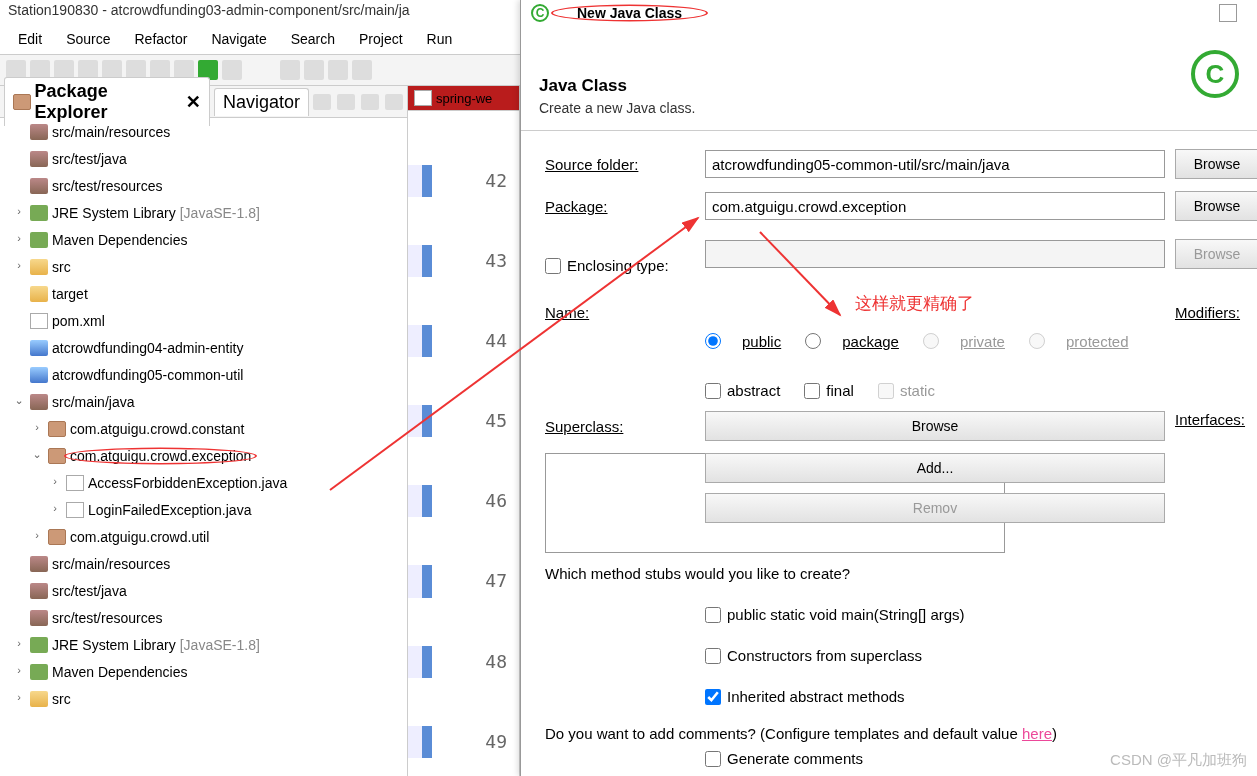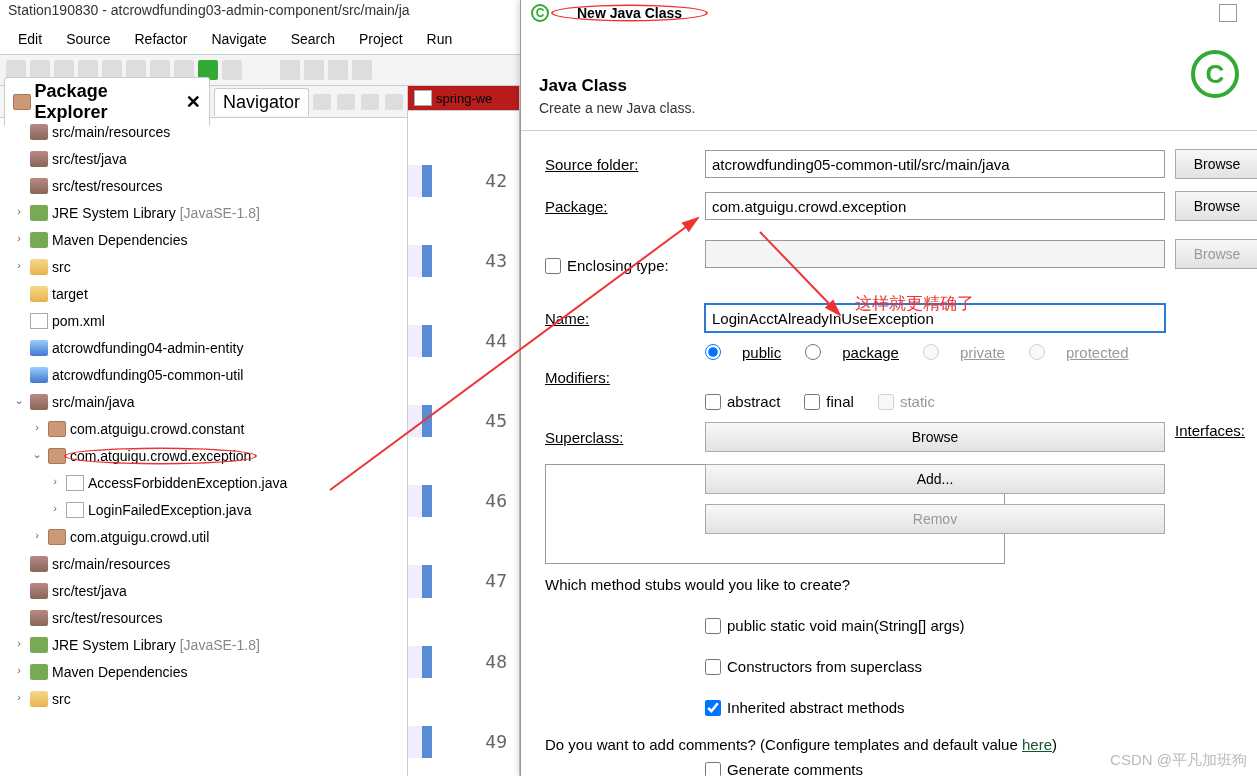--- a/index.html
+++ b/index.html
@@ -289,21 +289,20 @@
     <div class="chk">
         <input type="checkbox" style="">
         <span>Enclosing type:</span>
       </div>
     <input type="text" disabled="" style="background: rgb(244, 244, 244);">
     <button disabled="">Browse</button>
 
     <div class="full" style="height:6px"></div>
 
     <label>Name:</label>
-    <input type="text" class="focus" value="LoginAcctAlreadyInUseException" style="">
     <span></span>
 
     <label>Modifiers:</label>
     <div class="two">
       <div class="radio-row">
         <label>
             <input type="radio" checked="" style="">
             <span>public</span>
           </label>
         <label>
@@ -355,21 +354,21 @@
           <input type="checkbox" style="">
           <span>Constructors from superclass</span>
         </div>
       <div class="chk">
           <input type="checkbox" checked="" style="">
           <span>Inherited abstract methods</span>
         </div>
     </div>
 
     <div class="full" style="font-size:15px">
-      <span>Do you want to add comments? (Configure templates and default value </span><a href="#" style="color:#14532d">here</a>)
+      <span>Do you want to add comments? (Configure templates and default value </span><a href="#" style="color:#ec4899">here</a>)
       <div class="chk" style="margin-left:160px;margin-top:8px">
           <input type="checkbox" style="">
           <span>Generate comments</span>
         </div>
     </div>
   </div>
 </div>
 
 <svg class="anno" width="1257" height="776">
   <defs>

